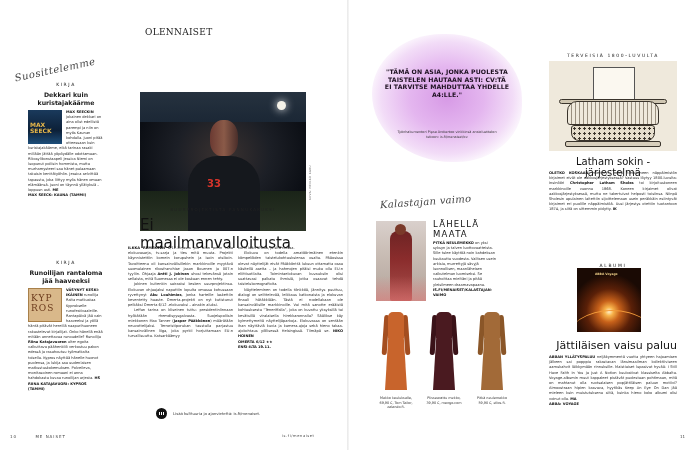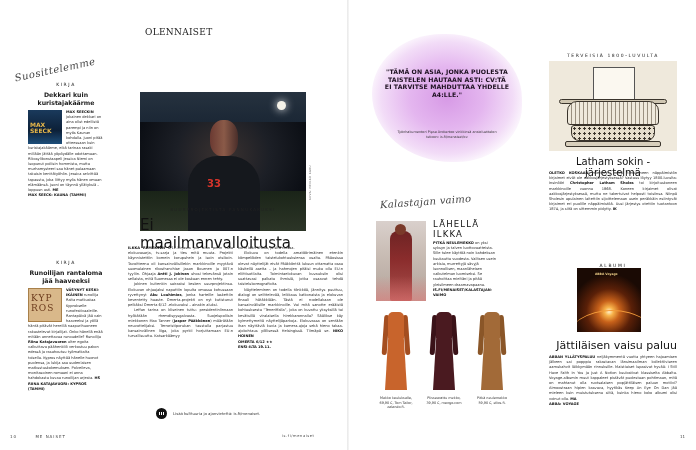--- a/index.html
+++ b/index.html
@@ -180,21 +180,21 @@
 <div class="quote-source tiny">Työnhakumentori Pipsa Arokertoo vinkkinsä ansioluettelon tekoon: is.fi/menaiset/cv</div>
 
 <div class="script-kalastajan">Kalastajan vaimo</div>
 <div class="fashion-photo">
   <div class="dress"></div>
   <div class="face"></div>
   <div class="tint"></div>
 </div>
 <div class="fashion-title">
   <div>LÄHELLÄ</div>
-  <div>ILKKA</div>
+  <div>MAATA</div>
 </div>
 <div class="fashion-body tiny">
   <b>PITKÄ NEULEMEKKO</b> <span>on yksi syksyn ja talven luottovaatteista. Sille tulee käyttöä noin kahdeksan kuukautta vuodesta. Valitsen usein arkisia, murrettyjä sävyjä luonnollisen, maanläheisen vaikutelman luomiseksi. Se rauhoittaa mieltäni ja pitää yleisilmeen draamavapaana.</span> <b>IS.FI/MENAISET/KALASTAJAN-VAIMO</b>
 </div>
 
 <div class="products">
   <div class="product">
     <div class="dress-shape">
       <div class="arm-l p0a" style="background: rgb(164, 78, 32);"></div>
       <div class="arm-r p0a" style="background: rgb(164, 78, 32);"></div>

